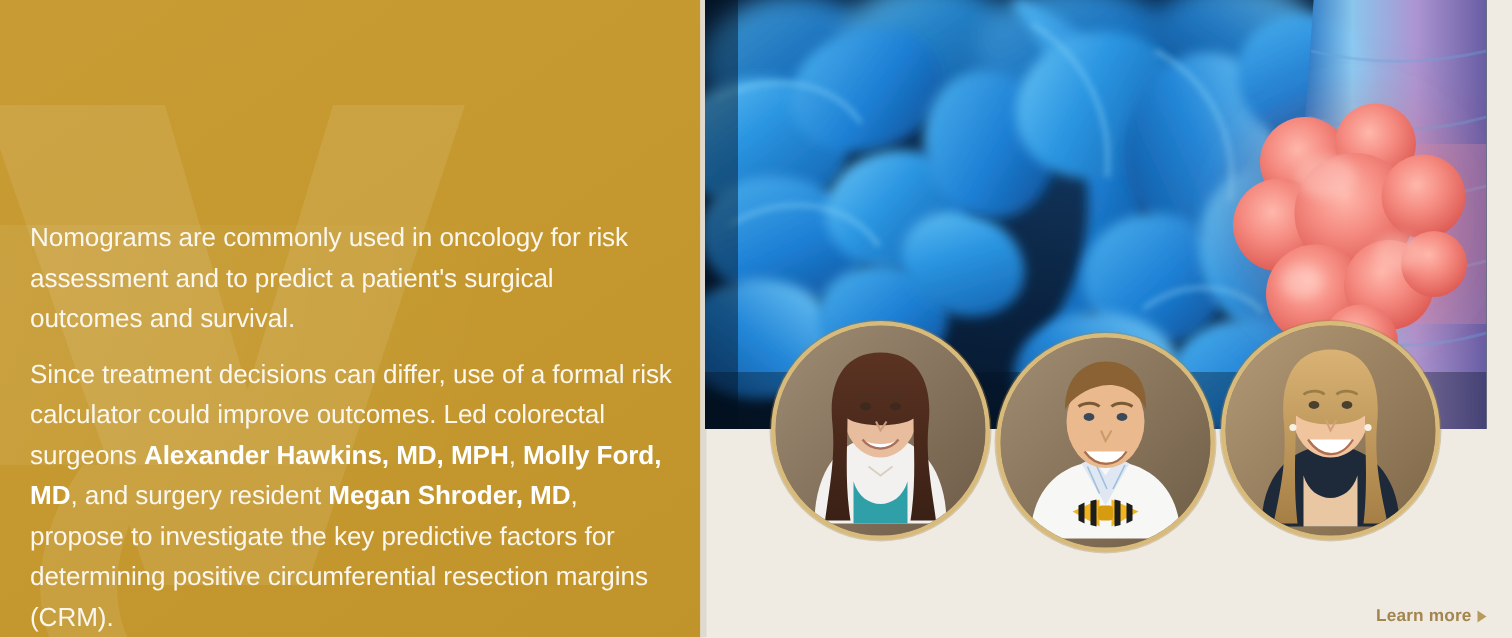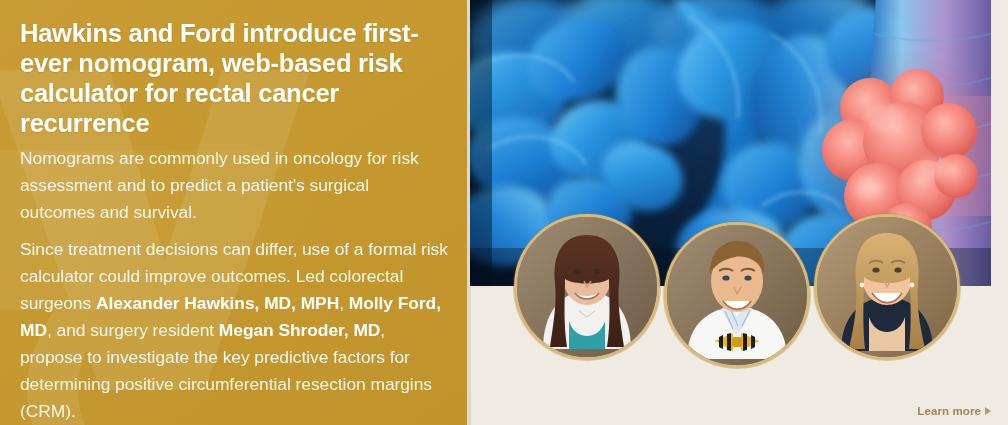--- a/index.html
+++ b/index.html
@@ -96,21 +96,20 @@
   <div class="gold-panel">
 
     <div class="gold-watermark">
       <svg width="360" height="400" viewBox="0 0 360 400">
         <path d="M30 10 L150 10 L205 200 L262 10 L350 10 L245 330 L140 330 Z" fill="#ffffff"></path>
         <path d="M95 250 C 60 300, 55 360, 95 398 L 150 398 C 105 360, 110 300, 150 250 Z" fill="#ffffff"></path>
       </svg>
     </div>
     <div class="gold-sheen"></div>
 
-    <h1 class="headline">Hawkins and Ford introduce first-ever nomogram, web-based risk calculator for rectal cancer recurrence</h1>
 
     <div class="body-copy">
       <p>Nomograms are commonly used in oncology for risk assessment and to predict a patient's surgical outcomes and survival.</p>
       <p><span>Since treatment decisions can differ, use of a formal risk calculator could improve outcomes. Led colorectal surgeons </span><b>Alexander Hawkins, MD, MPH</b><span>, </span><b>Molly Ford, MD</b><span>, and surgery resident </span><b>Megan Shroder, MD</b><span>, propose to investigate the key predictive factors for determining positive circumferential resection margins (CRM).</span></p>
     </div>
   </div>
 
   <div class="right-stage">
 
     <div class="gap-strip"></div>

